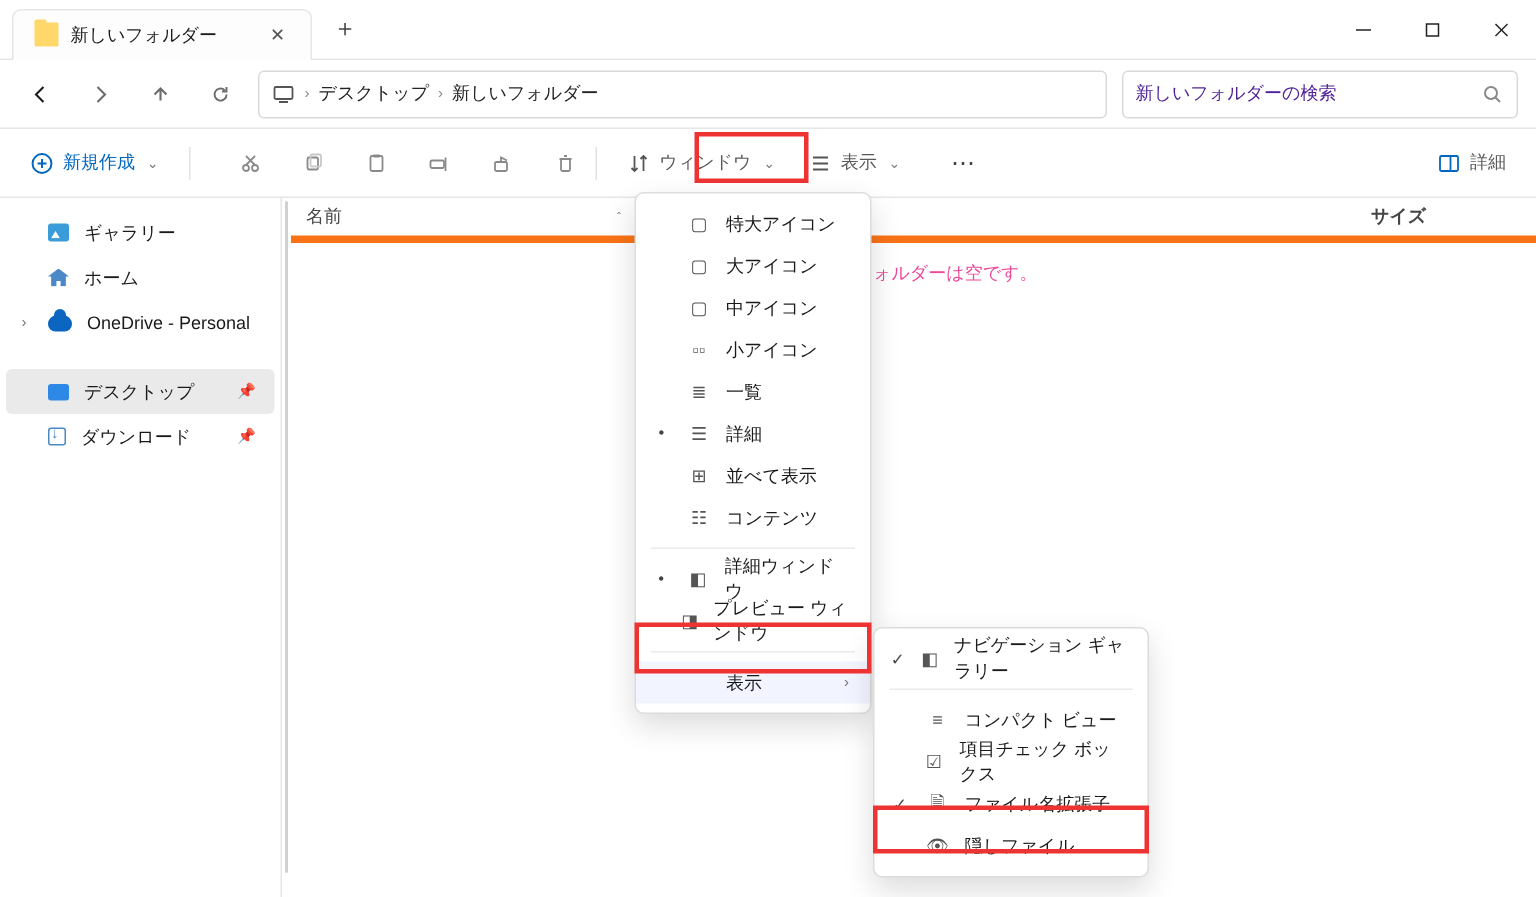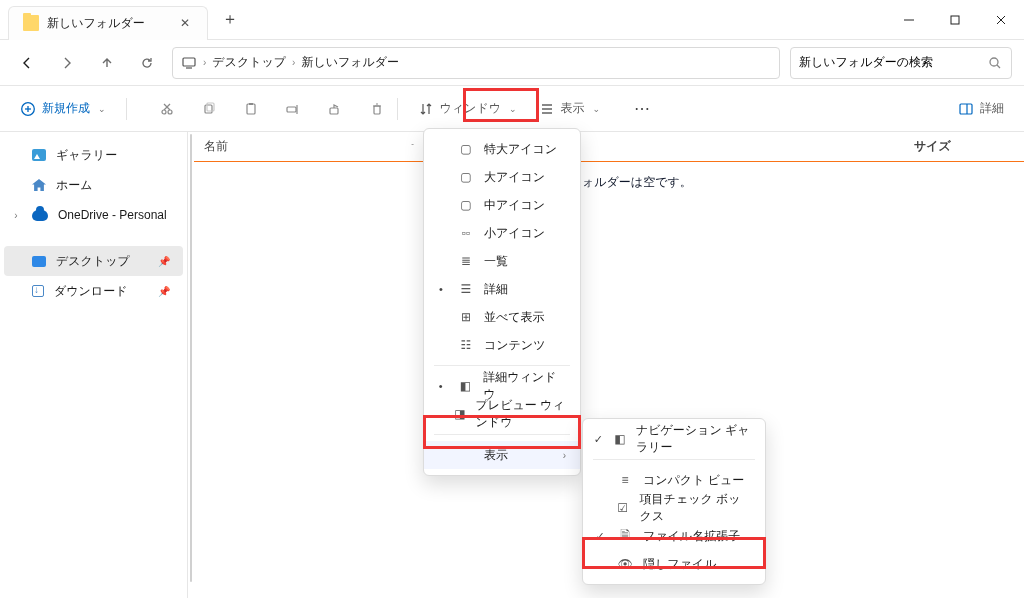--- a/index.html
+++ b/index.html
@@ -63,29 +63,29 @@
       border-radius: 4px;
       display: flex;
       align-items: center;
       padding: 0 8px;
       gap: 6px;
       background:#fff;
     }
     .crumb { font-size: 12px; color: #222; white-space: nowrap; }
     .crumb-sep { color:#888; font-size:10px; }
     .search-box {
-      width: 222px;
+      width: 264px;
       height: 32px;
       border: 1px solid #d9d9d9;
       border-radius: 4px;
       display: flex;
       align-items: center;
       padding: 0 8px;
       gap: 6px;
-      color:#000000;
+      color:#4c1d95;
       background:#fff;
     }
     .search-box .ph { flex:1; font-size:12px; }
 
     
     .toolbar {
       height: 46px;
       background: #fff;
       display: flex;
       align-items: center;
@@ -152,32 +152,32 @@
     }
 
     .main {
       flex:1;
       position: relative;
       background:#fff;
     }
     .column-headers {
       height: 30px;
       display:flex; align-items:center;
-      border-bottom: 1px solid #f97316;
+      border-bottom: 5px solid #f97316;
       color:#444; font-size:12px;
     }
     .col { padding: 0 10px; display:flex; align-items:center; gap:4px; }
     .col.name { width: 230px; }
     .col.size { margin-left: auto; width: 120px; font-weight: bold; }
     .sort-caret { font-size:8px; color:#777; }
 
     .empty-msg {
       position:absolute;
       left: 388px; top: 42px;
-      font-size:12px; color:#0f172a;
+      font-size:12px; color:#ec4899;
     }
 
     
     .menu {
       position: absolute;
       background:#fff;
       border: 1px solid #dcdcdc;
       border-radius: 6px;
       box-shadow: 0 8px 20px rgba(0,0,0,.14);
       padding: 6px 0;

